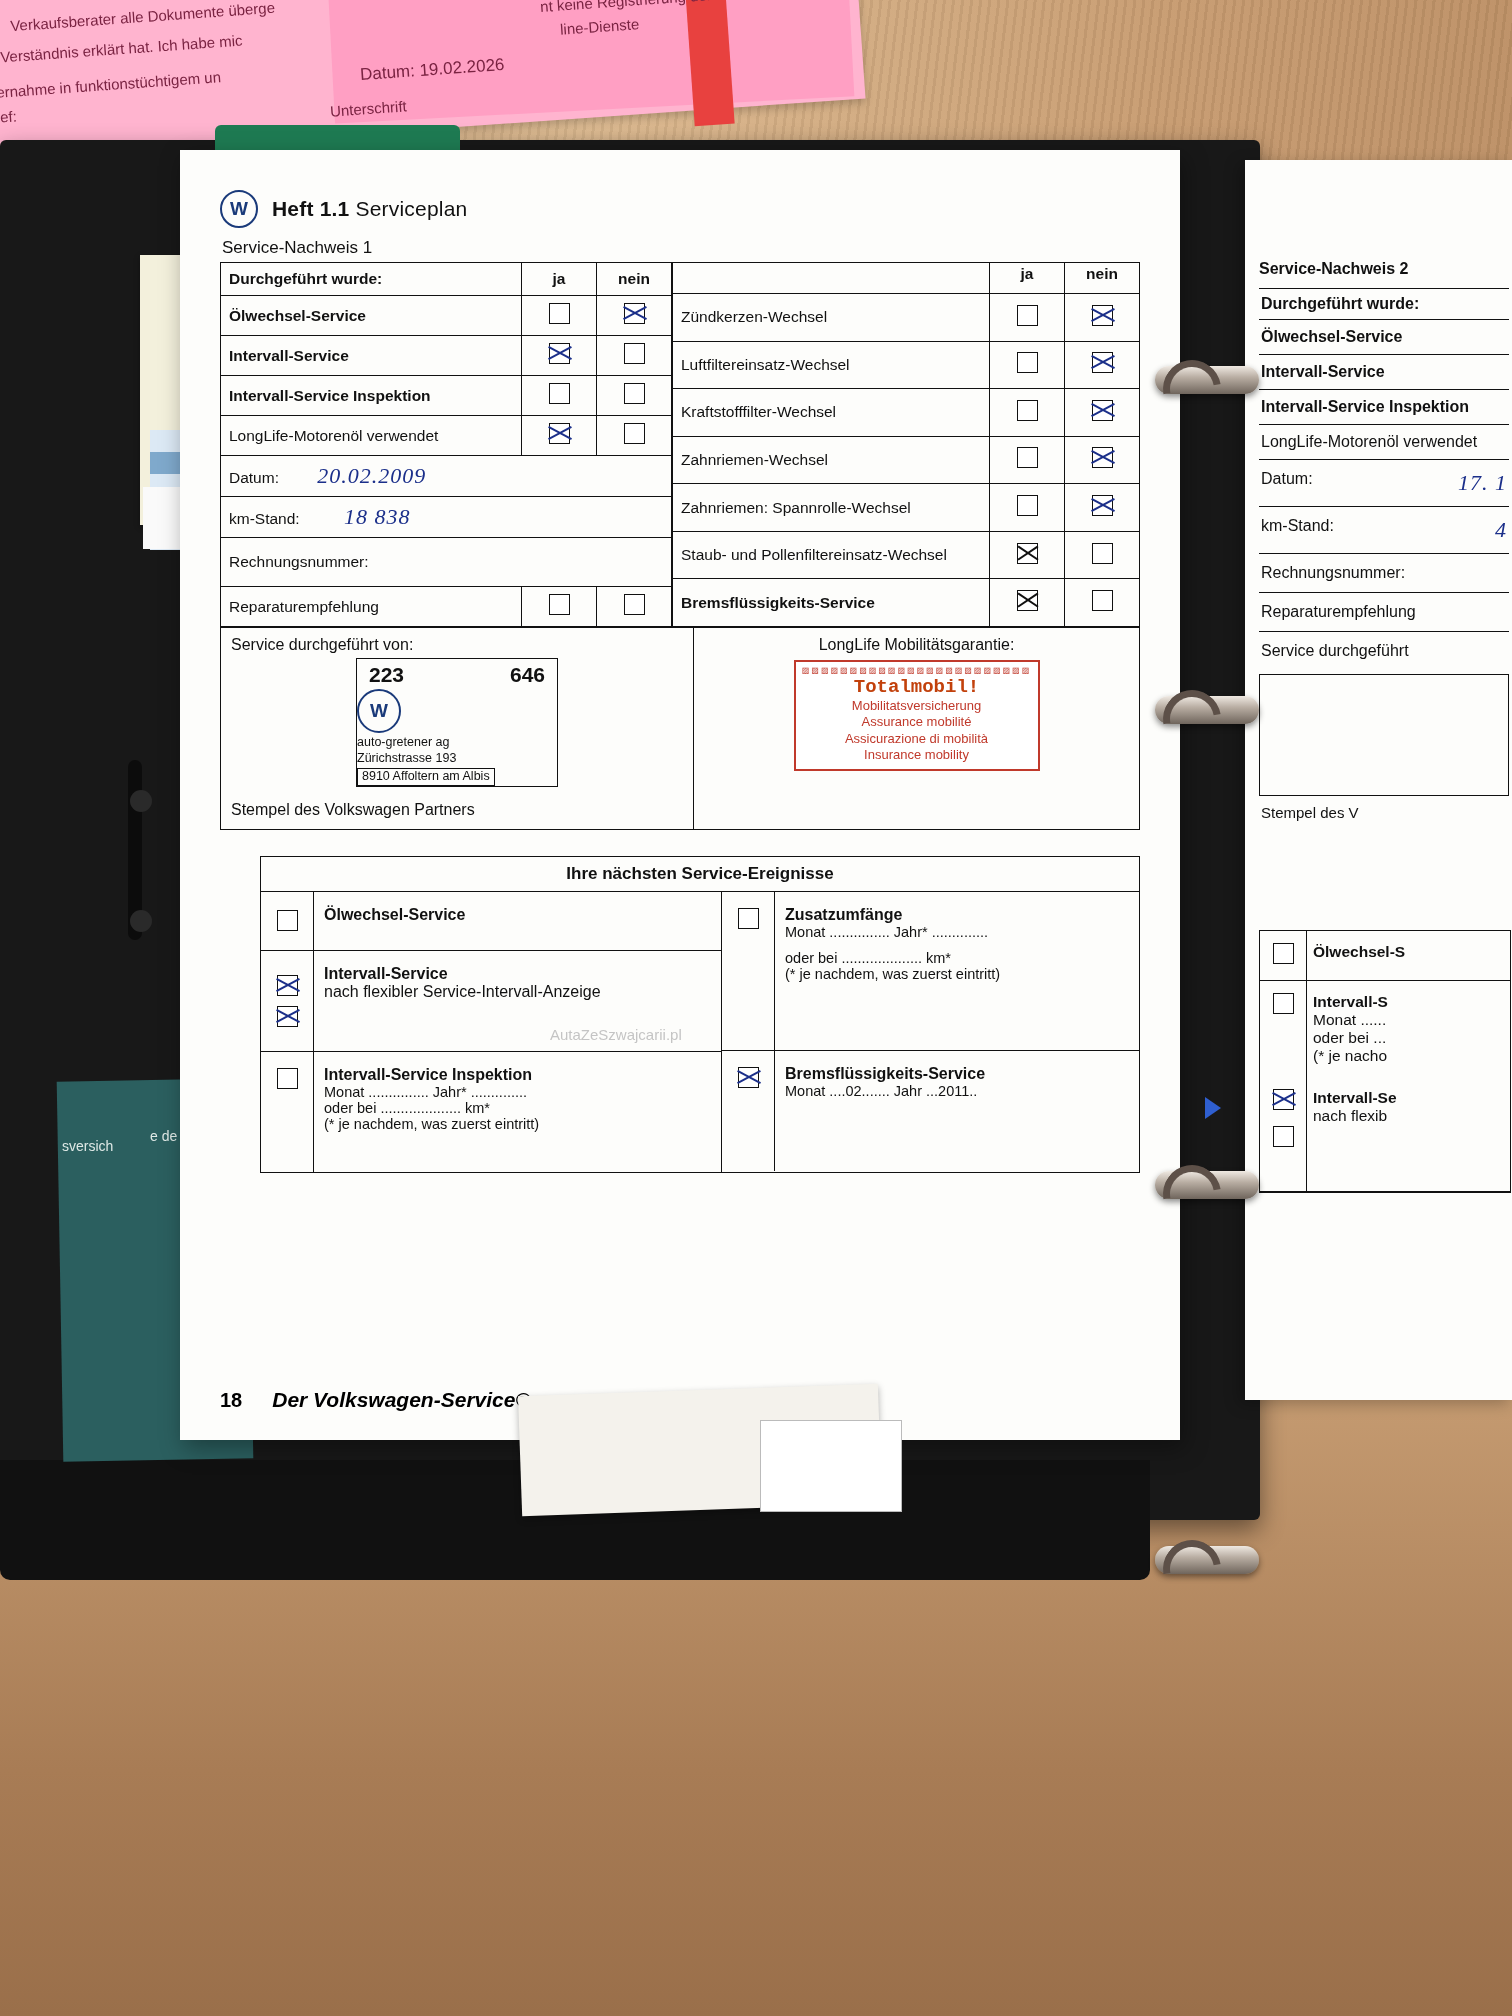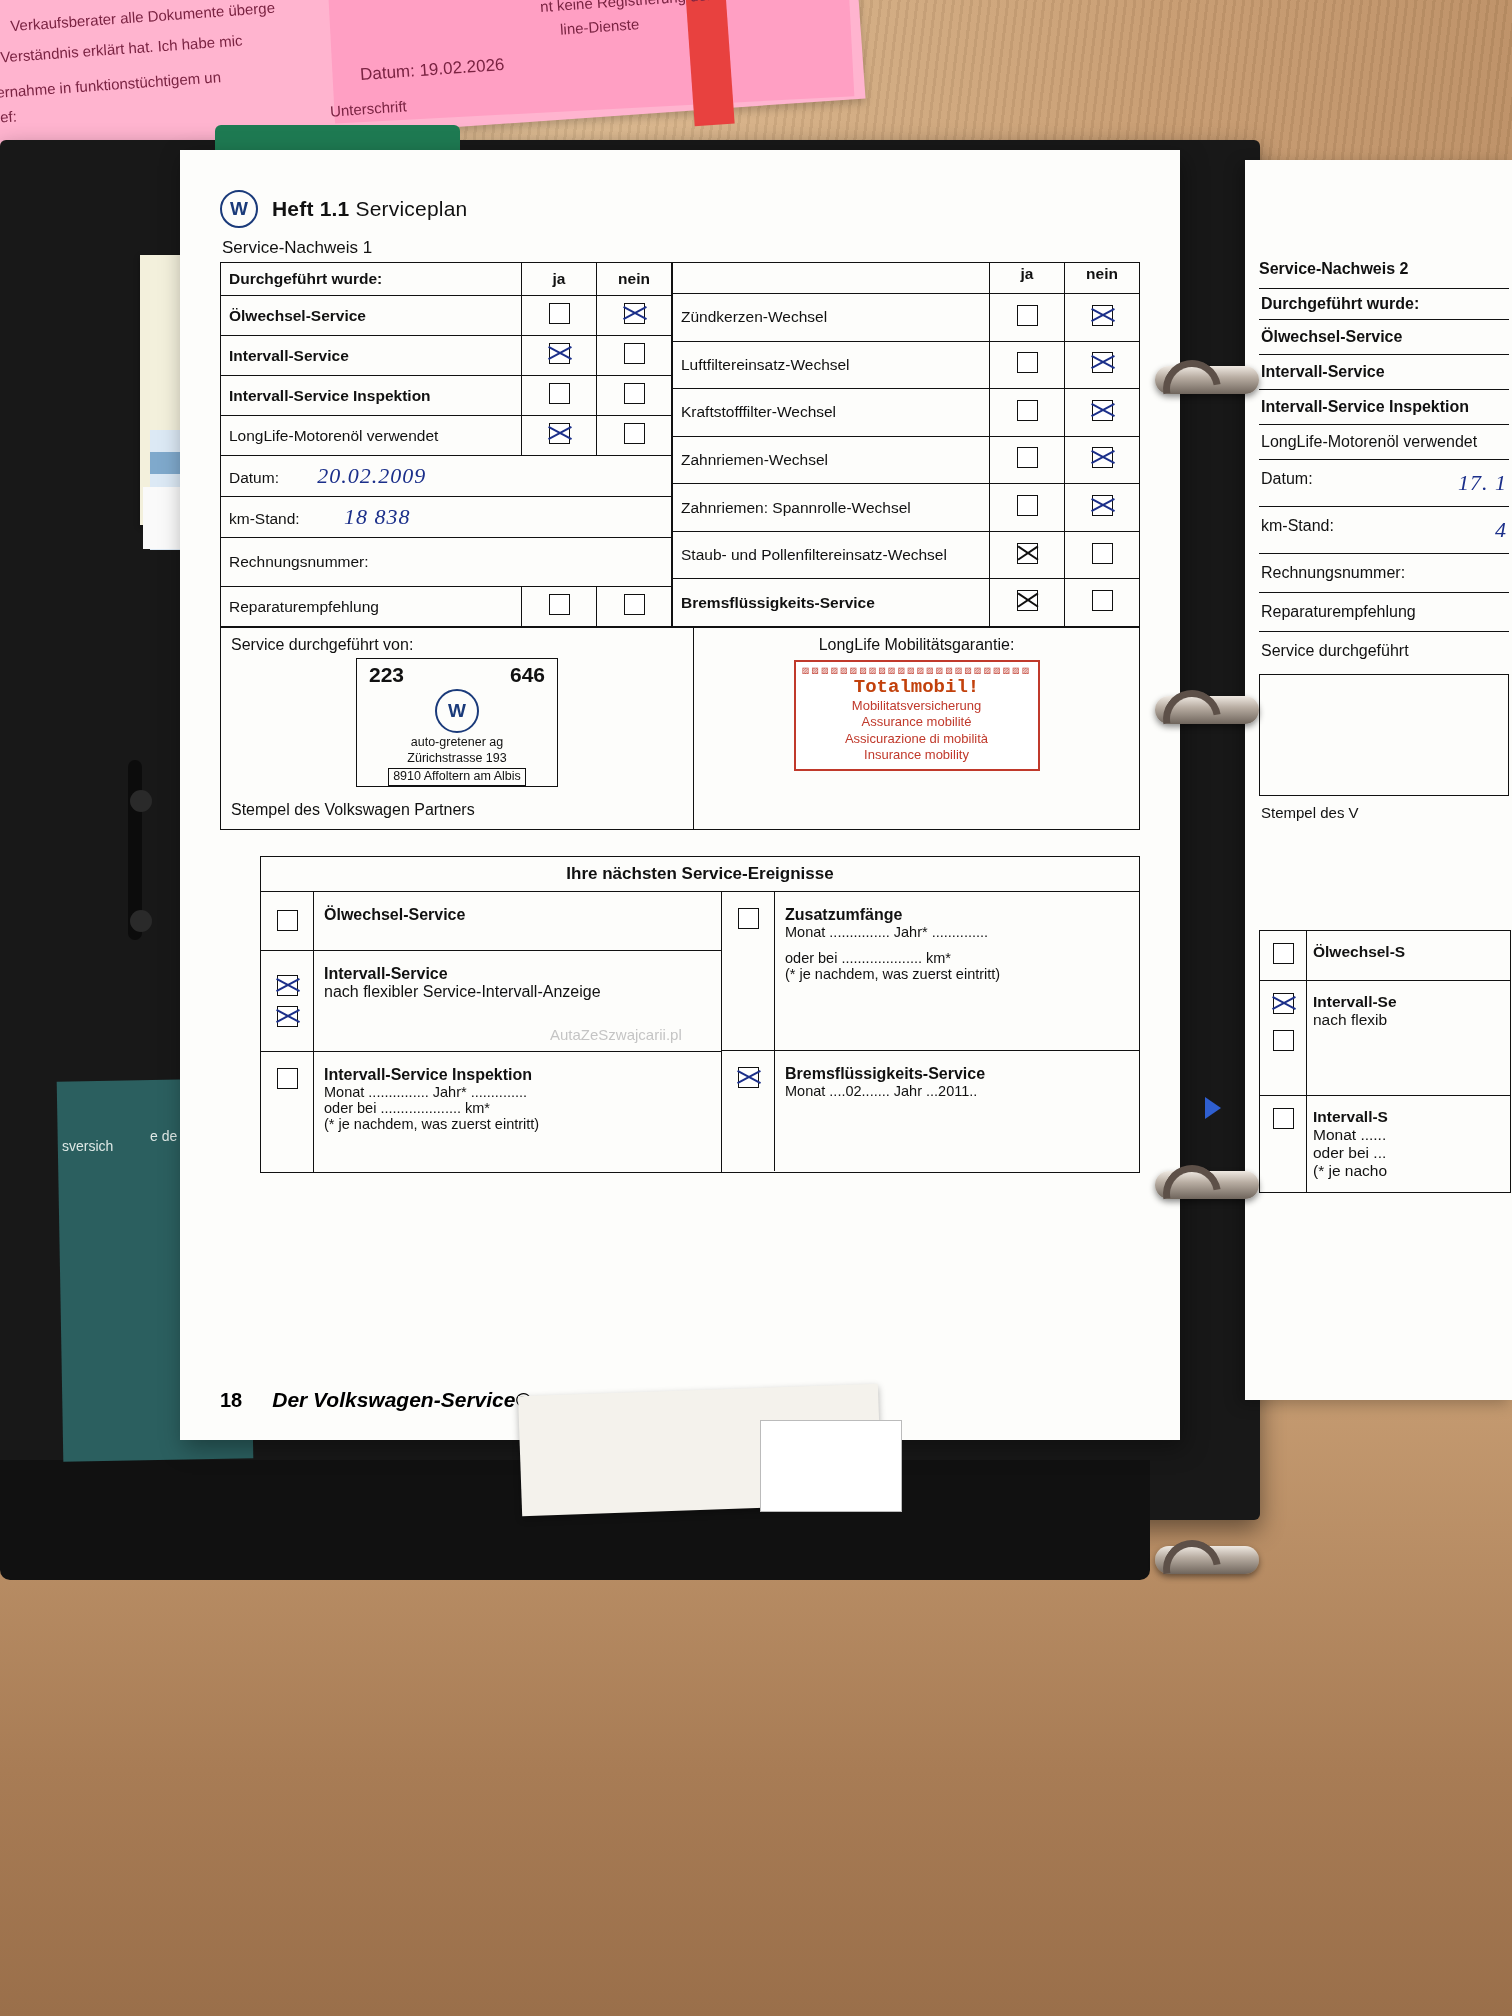--- a/index.html
+++ b/index.html
@@ -60,21 +60,21 @@
   .cb{display:inline-block;width:19px;height:19px;border:1.6px solid #111;background:#fff;position:relative;}
   .cb.x:before,.cb.x:after{content:"";position:absolute;left:-3px;top:8px;width:26px;height:2.2px;background:#1b2f8a;}
   .cb.x:before{transform:rotate(28deg);}
   .cb.x:after{transform:rotate(-28deg);}
   .cb.xb:before,.cb.xb:after{content:"";position:absolute;left:-2px;top:8px;width:24px;height:2.2px;background:#111;}
   .cb.xb:before{transform:rotate(34deg);}
   .cb.xb:after{transform:rotate(-34deg);}
   .cc{text-align:center;width:58px;}
   .hw{font-family:"Liberation Serif",serif;font-style:italic;color:#1b2f8a;font-size:22px;letter-spacing:1px;}
   
-  .stamp{border:1.8px solid #111;width:200px;margin:4px auto 0;text-align:center;padding:4px 0 0;}
+  .stamp{border:1.8px solid #111;width:200px;margin:4px auto 0;text-align:left;padding:4px 0 0;}
   .stamp .nums{display:flex;justify-content:space-between;padding:0 12px;font-weight:bold;font-size:21px;}
   .stamp .addr{font-size:12.5px;line-height:1.25;padding:2px 0 0;}
   .stamp .addr .boxed{border:1.4px solid #111;display:inline-block;padding:0 4px;margin-top:2px;}
   .totalmobil{border:2px solid #c0392b;width:230px;margin:6px auto 0;text-align:center;padding:4px 6px 6px;background:#fff;}
   .tm-title{color:#c2410c;font-weight:bold;font-size:19px;font-family:Liberation Mono, monospace;}
   .tm-line{color:#c0392b;font-size:13px;line-height:1.25;}
   .tm-top{color:#c0392b;font-size:8px;letter-spacing:2px;overflow:hidden;height:10px;}
   .watermark{position:absolute;left:330px;top:836px;font-size:15px;color:#bbb;opacity:.85;}
   .next-title{text-align:center;font-weight:bold;font-size:17px;padding:7px 0;border-bottom:1.4px solid #111;}
   .small{font-size:14.5px;}
@@ -150,38 +150,38 @@
     <div style="border-bottom:1.2px solid #111;padding:10px 2px;">Reparaturempfehlung</div>
     <div style="padding:10px 2px;">Service durchgeführt</div>
     <div style="border:1.6px solid #111;height:120px;margin-top:4px;"></div>
     <div style="padding:8px 2px;font-size:15px;">Stempel des V</div>
   </div>
   <div style="position:absolute;left:14px;top:770px;width:250px;font-size:15.5px;color:#111;border:1.6px solid #111;">
     <div style="display:flex;border-bottom:1.2px solid #111;">
       <div style="width:46px;text-align:center;padding:12px 0;border-right:1.2px solid #111;"><span class="cb"></span></div>
       <div style="padding:12px 6px;font-weight:bold;">Ölwechsel-S</div>
     </div>
+    <div style="display:flex;">
+      <div style="width:46px;text-align:center;padding:12px 0;border-right:1.2px solid #111;"><span class="cb"></span></div>
+      <div style="padding:12px 6px;">
+        <div style="font-weight:bold;">Intervall-S</div>
+        <div>Monat ......</div>
+        <div>oder bei ...</div>
+        <div>(* je nacho</div>
+      </div>
+    </div>
     <div style="display:flex;border-bottom:1.2px solid #111;">
       <div style="width:46px;text-align:center;padding:12px 0 40px;border-right:1.2px solid #111;">
         <span class="cb x"></span>
         <div style="height:12px;"></div>
         <span class="cb"></span>
       </div>
       <div style="padding:12px 6px;">
         <div style="font-weight:bold;">Intervall-Se</div>
         <div>nach flexib</div>
-      </div>
-    </div>
-    <div style="display:flex;">
-      <div style="width:46px;text-align:center;padding:12px 0;border-right:1.2px solid #111;"><span class="cb"></span></div>
-      <div style="padding:12px 6px;">
-        <div style="font-weight:bold;">Intervall-S</div>
-        <div>Monat ......</div>
-        <div>oder bei ...</div>
-        <div>(* je nacho</div>
       </div>
     </div>
   </div>
 </div>
 
 <div class="page">
   <div class="page-inner">
 
     <div class="head">
       <span class="vw"></span>

